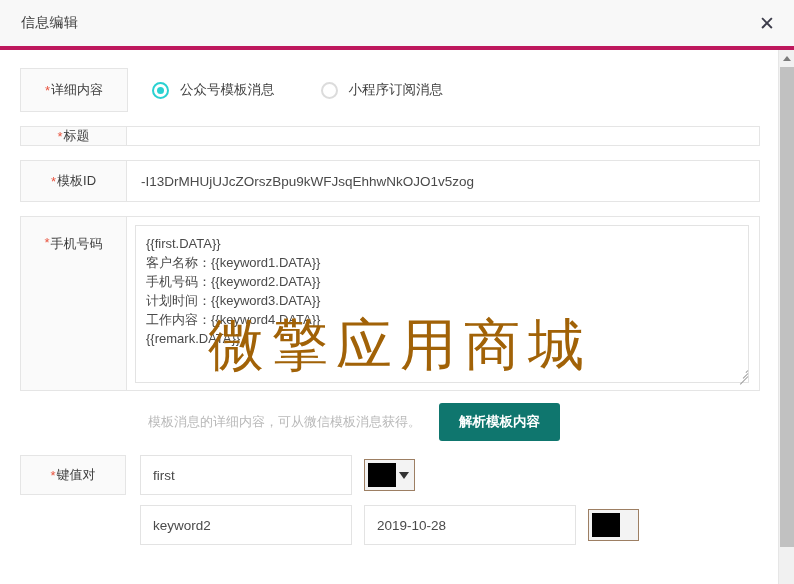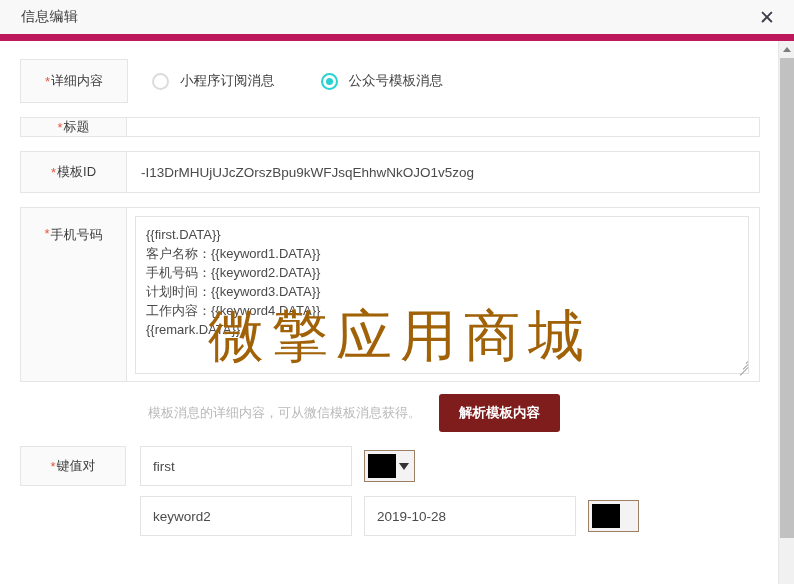--- a/index.html
+++ b/index.html
@@ -15,23 +15,23 @@
     position: relative;
     width: 794px;
     height: 584px;
     background: #ffffff;
     overflow: hidden;
   }
 
   
   .dlg-header {
     position: relative;
-    height: 41px;
+    height: 50px;
     background: #f8f8f8;
-    border-bottom: 7px solid #be185d;
+    border-bottom: 4px solid #be185d;
     display: flex;
     align-items: center;
   }
   .dlg-title {
     margin-left: 21px;
     font-size: 14px;
     color: #3a3a3a;
     letter-spacing: 0.3px;
   }
   .dlg-close {
@@ -232,21 +232,21 @@
     margin: 12px 0 14px 106px;
     gap: 18px;
   }
   .hint-text {
     font-size: 13px;
     color: #b9b9b9;
     padding-left: 22px;
     text-align: center;
   }
   .parse-btn {
-    background: #7f1d1d;
+    background: #0f766e;
     color: #ffffff;
     font-size: 13.5px;
     padding: 10px 20px;
     border: none;
     border-radius: 3px;
     cursor: pointer;
     font-family: "Liberation Sans", "DejaVu Sans", sans-serif;
     font-weight: bold;
   }
 
@@ -334,26 +334,26 @@
 
     <div class="watermark">微擎应用商城</div>
 
     <div class="msgtype-row">
       <div class="msgtype-label">
         <span class="req-star">*</span>
           <span>详细内容</span>
       </div>
       <div class="msgtype-options">
         <div class="radio-opt">
+          <span class="radio-circle checked"></span>
+          <span>公众号模板消息</span>
+        </div>
+        <div class="radio-opt">
           <span class="radio-circle"></span>
           <span>小程序订阅消息</span>
-        </div>
-        <div class="radio-opt">
-          <span class="radio-circle checked"></span>
-          <span>公众号模板消息</span>
         </div>
       </div>
     </div>
 
     <div class="form-row">
       <div class="row-label">
         <span class="req-star">*</span>
           <span>标题</span>
       </div>
     </div>

